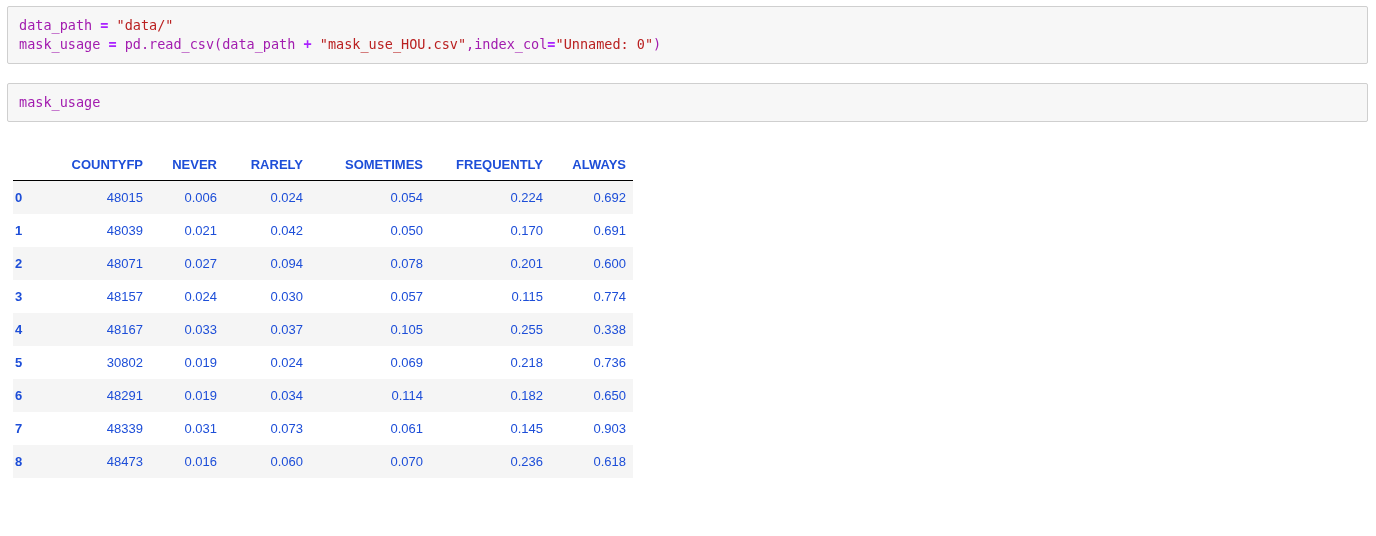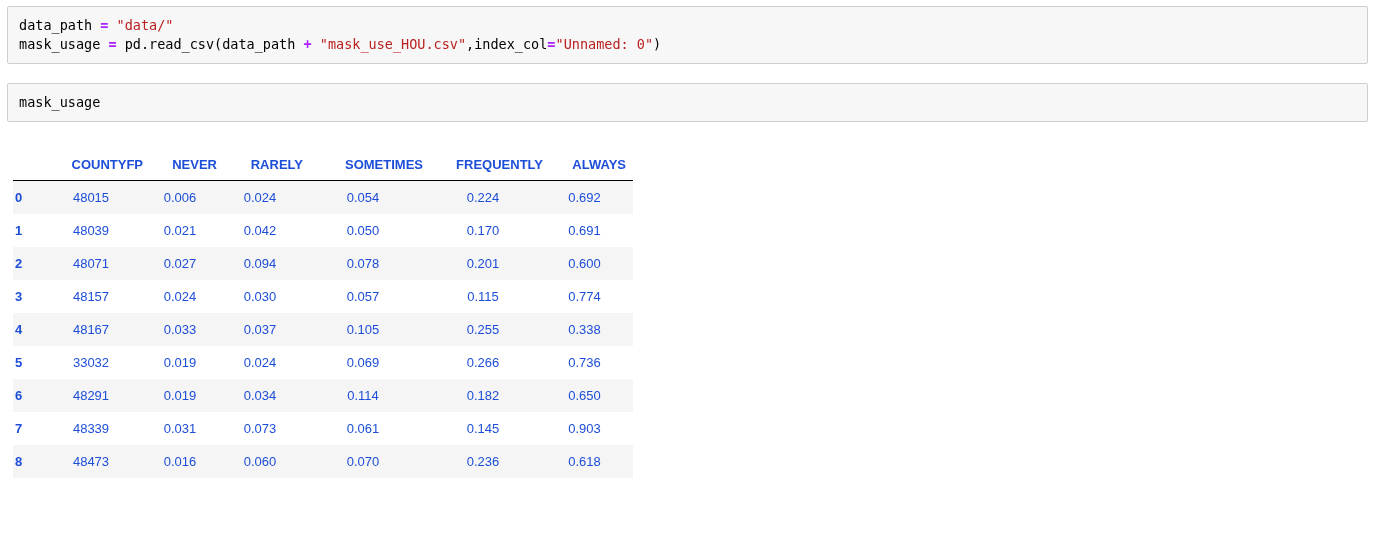--- a/index.html
+++ b/index.html
@@ -20,21 +20,21 @@
     border-radius: 2px;
     padding: 9px 11px;
     font-family: "DejaVu Sans Mono", "Liberation Mono", monospace;
     font-size: 13.5px;
     line-height: 19px;
     color: #000000;
     white-space: pre;
   }
   .cell-1 { margin-top: 6px; }
   .cell-2 { margin-top: 19px; }
-  .tok-plain { color: #000000; }
+  .tok-plain { color: #a21caf; }
   .tok-op   { color: #AA22FF; font-weight: bold; }
   .tok-str  { color: #BA2121; }
 
   
   table.dataframe {
     margin: 31px 0 0 13px;
     border-collapse: collapse;
     border: none;
     font-size: 13px;
     color: #1d4ed8;
@@ -49,21 +49,21 @@
     line-height: 15px;
   }
   table.dataframe thead th.idx-h { text-align: left; }
   table.dataframe tbody th {
     font-weight: bold;
     text-align: left;
     padding: 9px 0 9px 2px;
     line-height: 15px;
   }
   table.dataframe tbody td {
-    text-align: center;
+    text-align: right;
     padding: 9px 0;
     line-height: 15px;
   }
   table.dataframe tbody tr:nth-child(odd) { background: #f5f5f5; }
   table.dataframe tbody tr:nth-child(even) { background: #ffffff; }
   
   .col-idx { width: 26px; }
   .col-1 { width: 104px; }
   .col-2 { width: 74px; }
   .col-3 { width: 86px; }
@@ -133,25 +133,25 @@
         <th>4</th>
         <td>48167</td>
         <td>0.033</td>
         <td>0.037</td>
         <td>0.105</td>
         <td>0.255</td>
         <td>0.338</td>
       </tr>
       <tr>
         <th>5</th>
-        <td>33032</td>
+        <td>30802</td>
         <td>0.019</td>
         <td>0.024</td>
         <td>0.069</td>
-        <td>0.266</td>
+        <td>0.218</td>
         <td>0.736</td>
       </tr>
       <tr>
         <th>6</th>
         <td>48291</td>
         <td>0.019</td>
         <td>0.034</td>
         <td>0.114</td>
         <td>0.182</td>
         <td>0.650</td>

